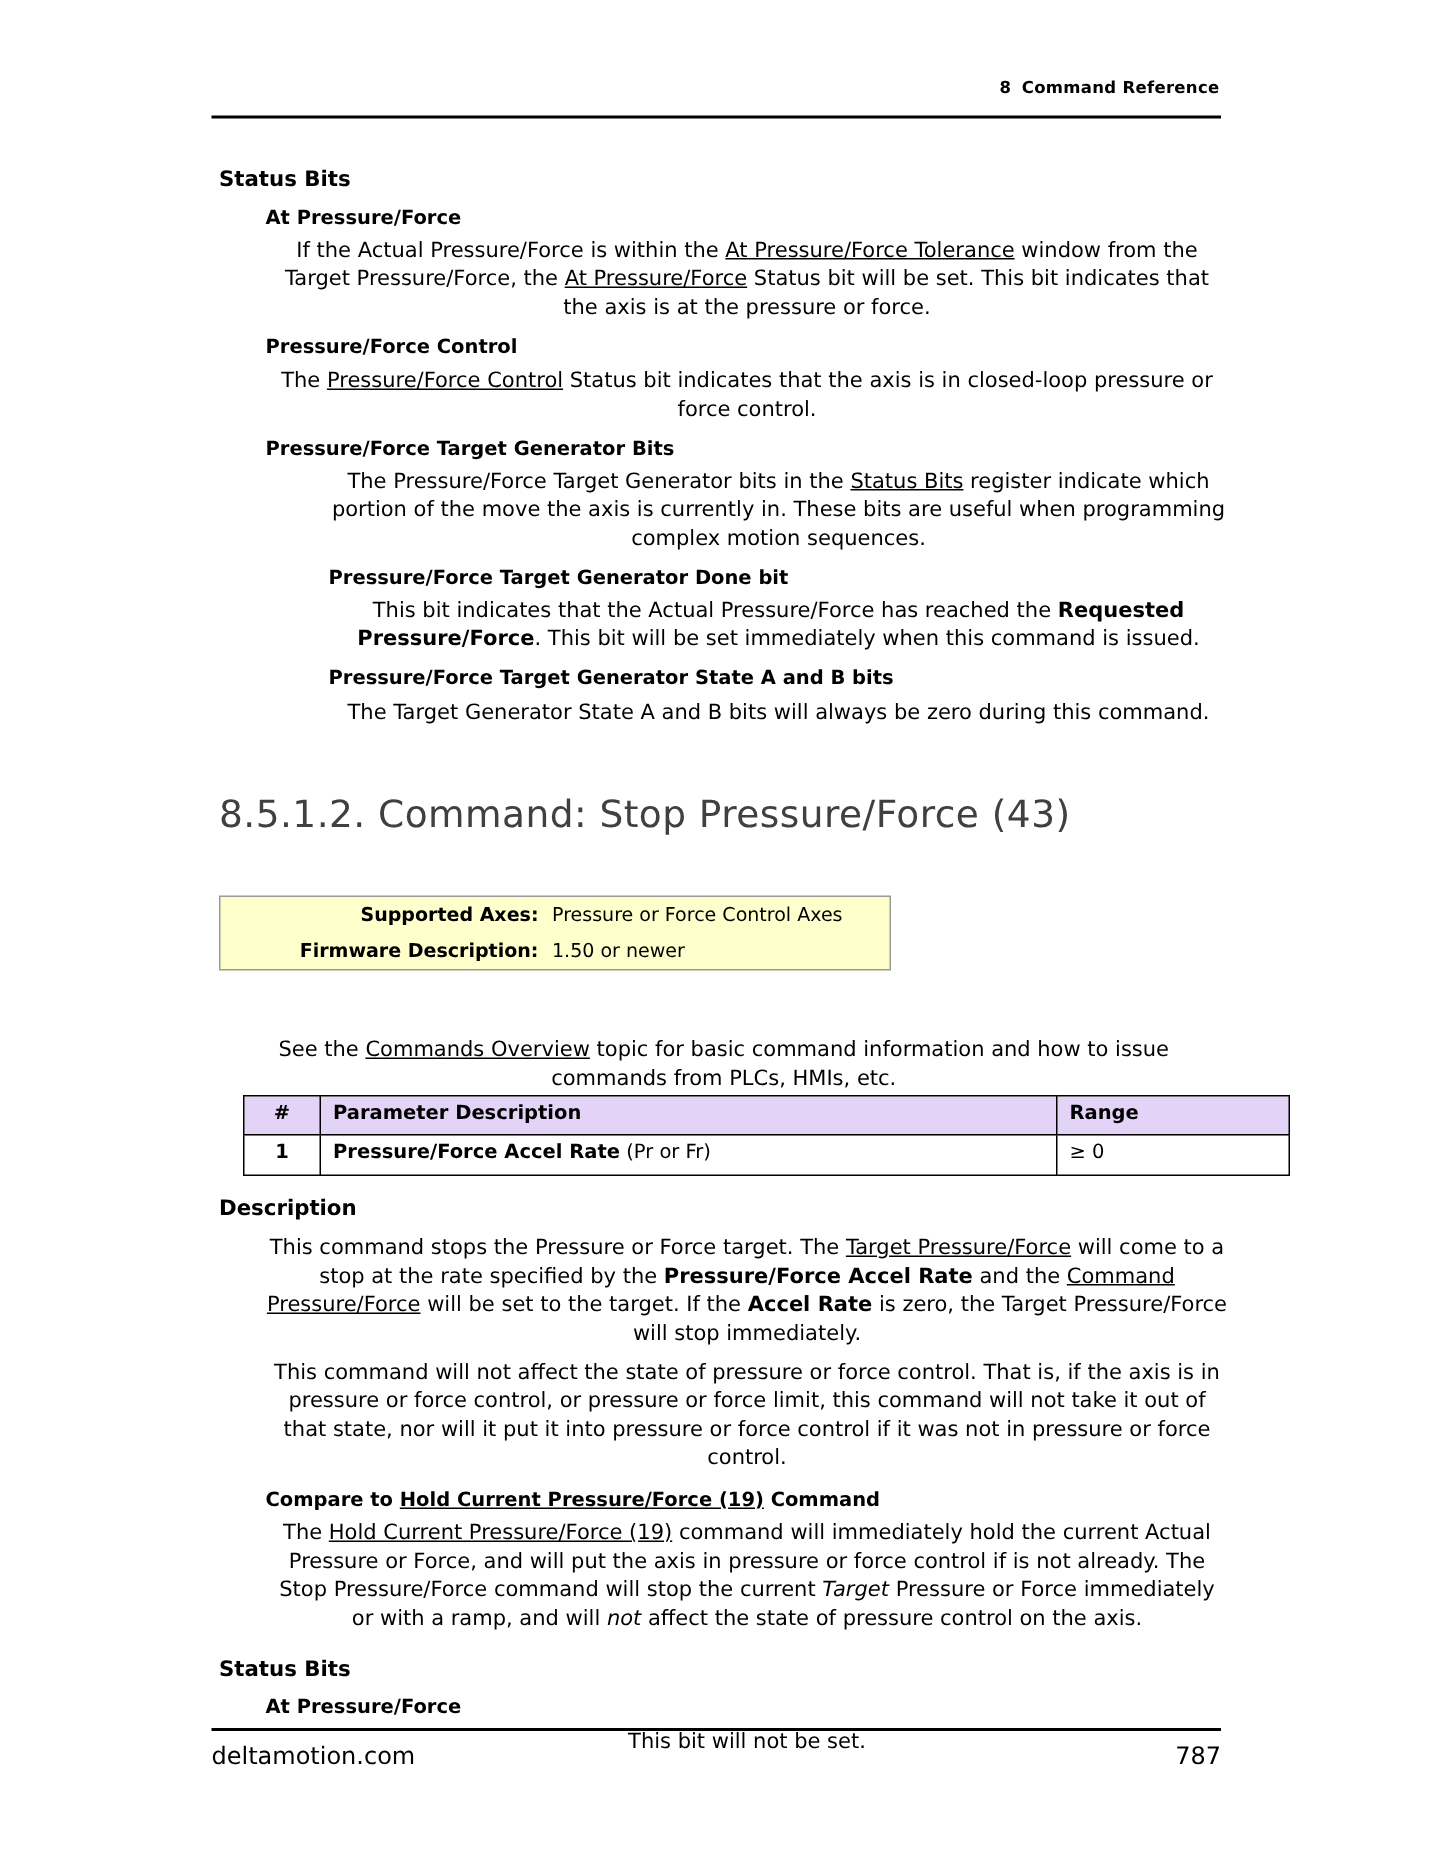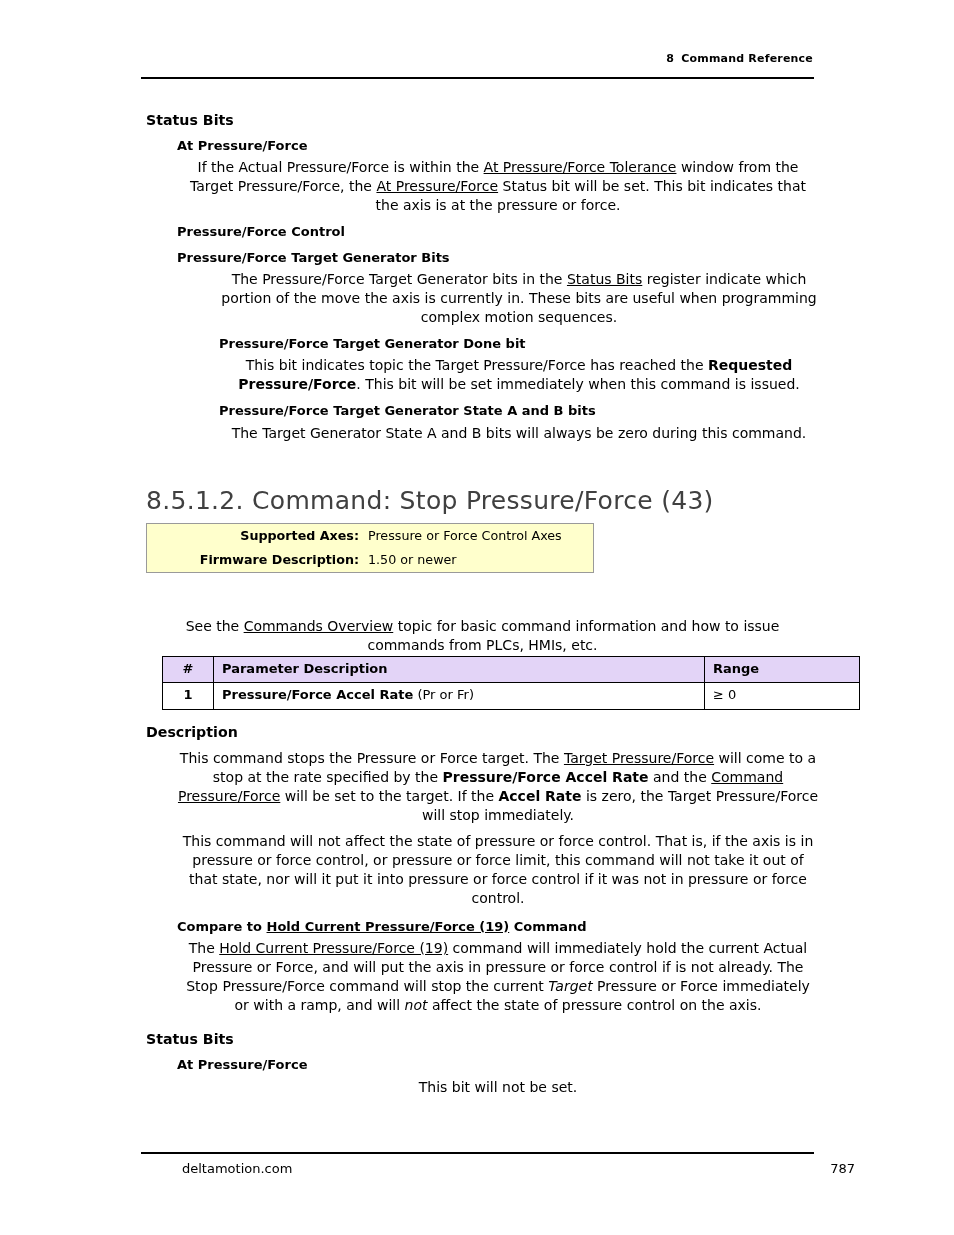--- a/index.html
+++ b/index.html
@@ -149,22 +149,21 @@
     top: 1152px;
     width: 673px;
     height: 1.6px;
     background: #000;
   }
   .footer {
     position: absolute;
     left: 141px;
     top: 1161px;
     width: 673px;
-    font-size: 13px;
-    margin-left: 41px;
+    font-size: 16px;
   }
   .footer .site { float: left; }
   .footer .pageno { float: right; }
 </style>
 </head>
 <body>
 
 <div class="page">
 
   <div class="page-header">
@@ -175,36 +174,37 @@
   <div class="content">
 
     <h3 class="sec-head">Status Bits</h3>
 
     <div class="lvl1">
 
       <h4 class="sub-head">At Pressure/Force</h4>
       <p class="body"><span>If the Actual Pressure/Force is within the </span><span class="u">At Pressure/Force Tolerance</span><span> window from the Target Pressure/Force, the </span><span class="u">At Pressure/Force</span><span> Status bit will be set. This bit indicates that the axis is at the pressure or force.</span></p>
 
       <h4 class="sub-head">Pressure/Force Control</h4>
+      <p class="body"><span>The </span><span class="u">Pressure/Force Control</span><span> Status bit indicates that the axis is in closed-loop pressure or force control.</span></p>
 
       <h4 class="sub-head">Pressure/Force Target Generator Bits</h4>
       <div class="lvl2">
         <p class="body"><span>The Pressure/Force Target Generator bits in the </span><span class="u">Status Bits</span><span> register indicate which portion of the move the axis is currently in. These bits are useful when programming complex motion sequences.</span></p>
 
         <h4 class="sub-head">Pressure/Force Target Generator Done bit</h4>
-        <p class="body"><span>This bit indicates topic the Target Pressure/Force has reached the </span><span class="b">Requested Pressure/Force</span><span>. This bit will be set immediately when this command is issued.</span></p>
+        <p class="body"><span>This bit indicates that the Actual Pressure/Force has reached the </span><span class="b">Requested Pressure/Force</span><span>. This bit will be set immediately when this command is issued.</span></p>
 
         <h4 class="sub-head">Pressure/Force Target Generator State A and B bits</h4>
         <p class="body"><span>The Target Generator State A and B bits will always be zero during this command.</span></p>
       </div>
     </div>
 
     <h1 class="cmd-title" style="margin-top:44px;">8.5.1.2. Command: Stop Pressure/Force (43)</h1>
 
-    <div class="info-box" style="margin-top:8px;">
+    <div class="info-box" style="margin-top:40px;">
       <table>
         <tbody>
             <tr>
           <td class="label">Supported Axes:</td>
           <td class="value">Pressure or Force Control Axes</td>
         </tr>
         <tr>
           <td class="label">Firmware Description:</td>
           <td class="value">1.50 or newer</td>
         </tr>

